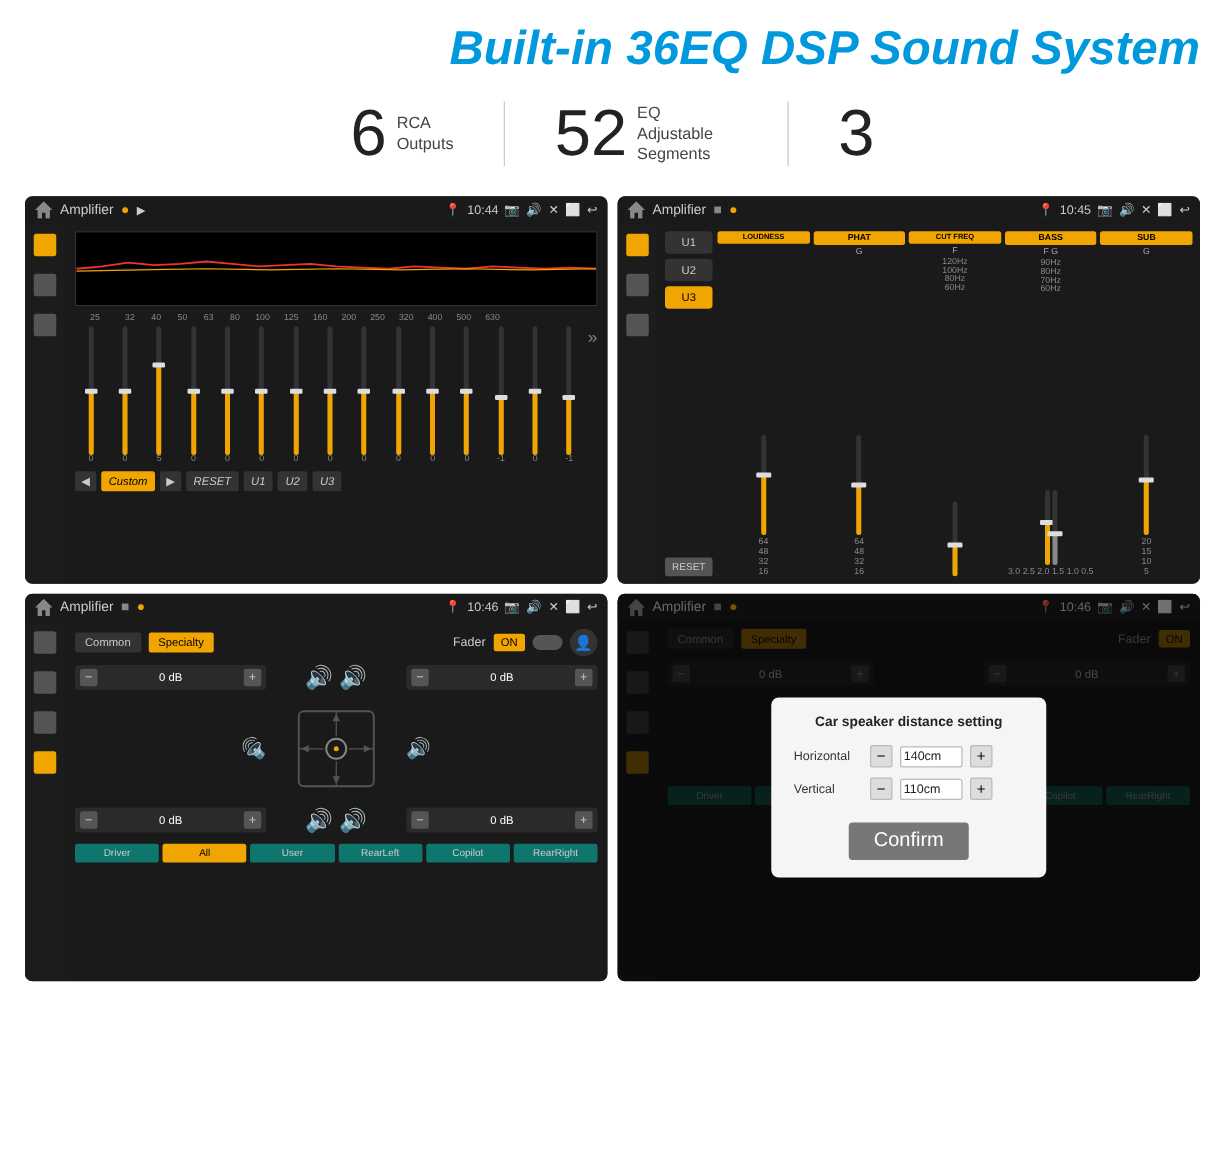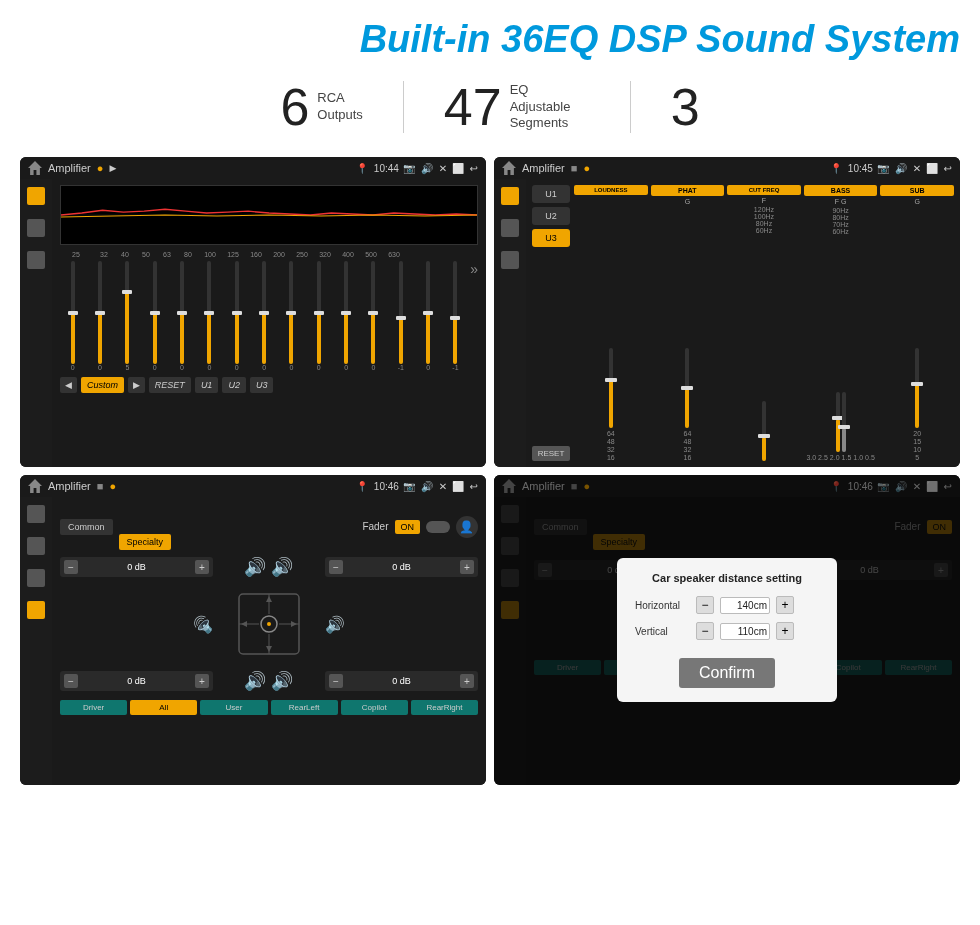--- a/index.html
+++ b/index.html
@@ -267,21 +267,20 @@
       background: #333;
       color: #ccc;
       font-size: 9px;
       padding: 3px 8px;
       border-radius: 2px;
       cursor: pointer;
     }
     .tab-btn.active {
       background: #f0a500;
       color: #000;
-      margin-top: 31px;
     }
     .fader-label {
       color: #ccc;
       font-size: 10px;
       margin-left: auto;
     }
     .fader-on-btn {
       background: #f0a500;
       color: #000;
       font-size: 9px;
@@ -381,21 +380,21 @@
       cursor: pointer;
     }
     .dialog-value {
       background: #fff;
       border: 1px solid #bbb;
       border-radius: 2px;
       padding: 2px 2px;
       font-size: 10px;
       color: #222;
       min-width: 50px;
-      text-align: right;
+      text-align: left;
     }
     .dialog-confirm {
       background: #777;
       color: #fff;
       border: none;
       border-radius: 3px;
       padding: 6px 20px;
       font-size: 16px;
       cursor: pointer;
       display: block;
@@ -412,21 +411,21 @@
 <body>
 
 <h1 class="page-title">Built-in 36EQ DSP Sound System</h1>
 
 <div class="stats-row">
   <div class="stat-item">
     <span class="stat-number">6</span>
     <span class="stat-label">RCA<br>Outputs</span>
   </div>
   <div class="stat-item">
-    <span class="stat-number">47</span>
+    <span class="stat-number">52</span>
     <span class="stat-label">EQ Adjustable<br>Segments</span>
   </div>
   <div class="stat-item">
     <span class="stat-number">3</span>
   </div>
 </div>
 
 <div class="screenshots-grid">
 
   <div class="screen">

